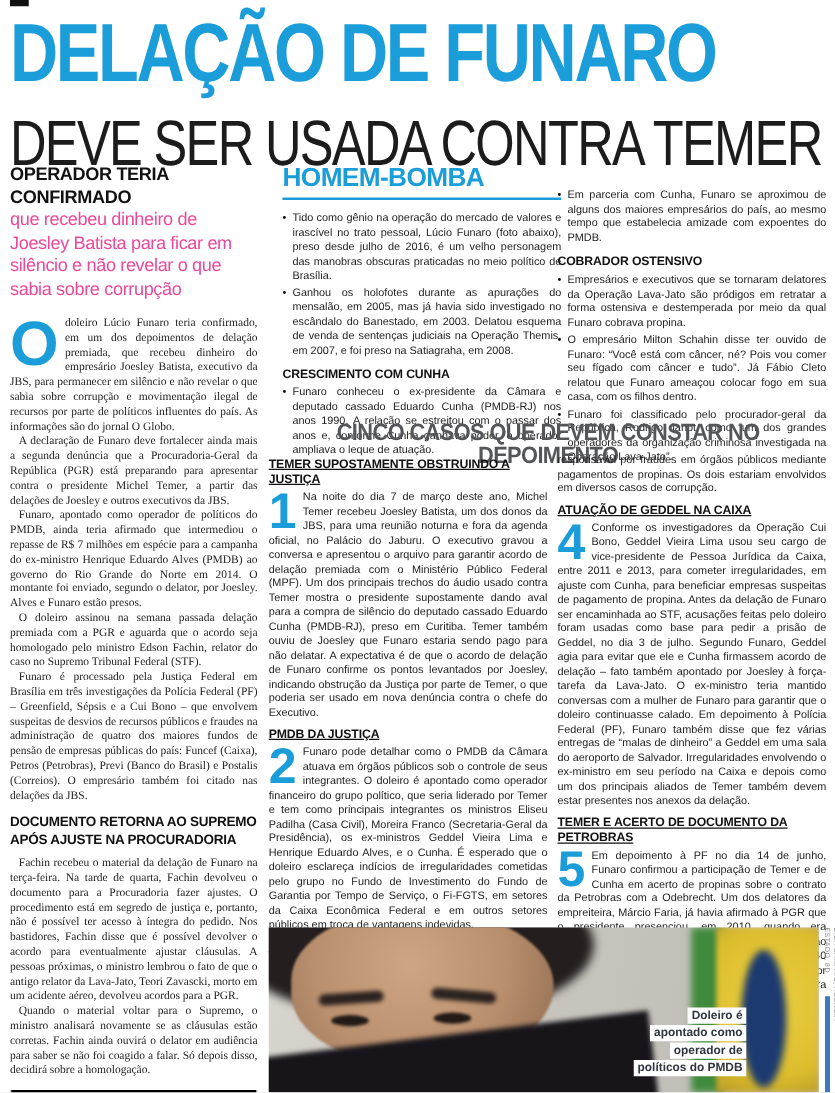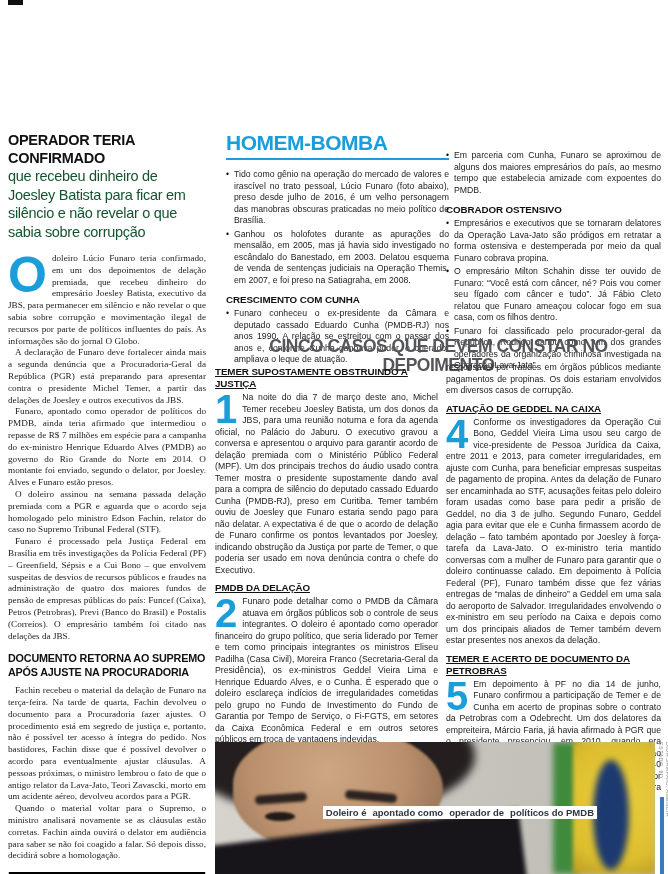--- a/index.html
+++ b/index.html
@@ -17,21 +17,21 @@
   .col-mid-top{position:absolute;left:226px;top:132px;width:223px;}
   .col-right-top{position:absolute;left:446px;top:150px;width:215px;}
   .cinco-header{position:absolute;left:215px;top:336px;width:447px;text-align:center;
        font:bold 18px/1 "Liberation Sans",sans-serif;color:#55565a;letter-spacing:-.5px;
        transform:scale(.97,1.05);transform-origin:50% 0;}
   .col-mid-items{position:absolute;left:215px;top:360px;width:223px;}
   .col-right-items{position:absolute;left:446px;top:362px;width:215px;}
   
   .kicker{letter-spacing:-.3px;}
   .kicker-bold{display:block;font:bold 14.5px/18px "Liberation Sans",sans-serif;color:#111;}
-  .kicker-rest{font:normal 14.5px/17.5px "Liberation Sans",sans-serif;color:#14532d;}
+  .kicker-rest{font:normal 14.5px/17.5px "Liberation Sans",sans-serif;color:#ec4899;}
   .serif-body{margin-top:12px;}
   .serif-body p{margin:0;text-align:justify;text-indent:7px;
        font:9.2px/11.8px "Liberation Serif",serif;color:#1d1d1d;}
   .serif-body p.first{text-indent:0;}
   .dropcap{float:left;font:bold 50px/40px "Liberation Sans",sans-serif;color:#1b9dd9;
        margin:2px 5px 0 0;}
   .sub-left{font:bold 10.8px/13.5px "Liberation Sans",sans-serif;color:#111;
        margin:10px 0 6px;letter-spacing:-.2px;}
   
   .contra{margin-top:10px;border-left:1px solid #c9c9c9;border-right:1px solid #c9c9c9;}
@@ -61,34 +61,38 @@
   .brow.b2{left:130px;top:50px;transform:rotate(5deg);}
   .eye{position:absolute;width:30px;height:9px;border-radius:50%;background:#221a16;filter:blur(1.3px);}
   .eye.e1{left:50px;top:70px;} .eye.e2{left:132px;top:68px;}
   .suit{position:absolute;left:-20px;top:86px;width:330px;height:90px;background:#17151a;
         transform:rotate(-7deg);filter:blur(2px);}
   .flag-green{position:absolute;left:338px;top:0;width:26px;height:132px;background:#3f8a3c;filter:blur(3px);}
   .flag-yellow{position:absolute;left:358px;top:0;width:82px;height:132px;
         background:radial-gradient(circle at 55% 45%,#eace3f 0%,#dcbd2e 70%,#b89a25 100%);filter:blur(2px);}
   .flag-blue{position:absolute;left:378px;top:18px;width:36px;height:110px;border-radius:50%;
         background:#1c3a70;filter:blur(3px);}
-  .caption{position:absolute;right:58px;top:64px;display:flex;flex-direction:row;align-items:flex-end;z-index:6;}
+  .caption{position:absolute;right:58px;top:64px;display:flex;flex-direction:column;align-items:flex-end;z-index:6;}
   .cap-line{background:#fff;color:#2e3440;font:bold 9.5px/11px "Liberation Sans",sans-serif;
         padding:1px 3px;margin-bottom:1px;width:max-content;}
   .credit{position:absolute;left:657px;top:742px;height:100px;writing-mode:vertical-rl;
         font:5.5px/7px "Liberation Sans",sans-serif;color:#8a8a8a;letter-spacing:.4px;z-index:7;}
   .blue-strip{position:absolute;left:660px;top:797px;width:4px;height:77px;background:#3b79c2;z-index:7;}
 </style>
 </head>
 <body>
 
 <div class="page">
 
   <div class="corner-mark"></div>
 
+  <div class="masthead">
+    <div class="hl1">DELAÇÃO DE FUNARO</div>
+    <div class="hl2">DEVE SER USADA CONTRA TEMER</div>
+  </div>
 
   <div class="col-left">
     <div class="kicker">
       <span class="kicker-bold">OPERADOR TERIA CONFIRMADO</span>
       <span class="kicker-rest">que recebeu dinheiro de Joesley Batista para ficar em silêncio e não revelar o que sabia sobre corrupção</span>
     </div>
     <div class="serif-body">
       <p class="first">
         <span class="dropcap">O</span><span>doleiro Lúcio Funaro teria confirmado, em um dos depoimentos de delação premiada, que recebeu dinheiro do empresário Joesley Batista, executivo da JBS, para permanecer em silêncio e não revelar o que sabia sobre corrupção e movimentação ilegal de recursos por parte de políticos influentes do país. As informações são do jornal O Globo.</span>
       </p>
@@ -128,21 +132,21 @@
   <div class="cinco-header">CINCO CASOS QUE DEVEM CONSTAR NO DEPOIMENTO</div>
 
   <div class="col-mid-items">
     <div class="item">
       <div class="item-title">TEMER SUPOSTAMENTE OBSTRUINDO A JUSTIÇA</div>
       <div class="item-text">
         <span class="num">1</span><span>Na noite do dia 7 de março deste ano, Michel Temer recebeu Joesley Batista, um dos donos da JBS, para uma reunião noturna e fora da agenda oficial, no Palácio do Jaburu. O executivo gravou a conversa e apresentou o arquivo para garantir acordo de delação premiada com o Ministério Público Federal (MPF). Um dos principais trechos do áudio usado contra Temer mostra o presidente supostamente dando aval para a compra de silêncio do deputado cassado Eduardo Cunha (PMDB-RJ), preso em Curitiba. Temer também ouviu de Joesley que Funaro estaria sendo pago para não delatar. A expectativa é de que o acordo de delação de Funaro confirme os pontos levantados por Joesley, indicando obstrução da Justiça por parte de Temer, o que poderia ser usado em nova denúncia contra o chefe do Executivo.</span>
       </div>
     </div>
     <div class="item">
-      <div class="item-title">PMDB DA DELAÇÃO</div>
+      <div class="item-title">PMDB DA JUSTIÇA</div>
       <div class="item-text">
         <span class="num">2</span><span>Funaro pode detalhar como o PMDB da Câmara atuava em órgãos públicos sob o controle de seus integrantes. O doleiro é apontado como operador financeiro do grupo político, que seria liderado por Temer e tem como principais integrantes os ministros Eliseu Padilha (Casa Civil), Moreira Franco (Secretaria-Geral da Presidência), os ex-ministros Geddel Vieira Lima e Henrique Eduardo Alves, e o Cunha. É esperado que o doleiro esclareça indícios de irregularidades cometidas pelo grupo no Fundo de Investimento do Fundo de Garantia por Tempo de Serviço, o Fi-FGTS, em setores da Caixa Econômica Federal e em outros setores públicos em troca de vantagens indevidas.</span>
       </div>
     </div>
     <div class="item">
       <div class="item-title">RELAÇÃO COM CUNHA</div>
       <div class="item-text">
         <span class="num">3</span><span>Funaro é apontado como operador do ex-presidente da Câmara Eduardo Cunha em esquemas irregulares. Cunha seria um dos integrantes do núcleo do PMDB da Câmara</span>
       </div>
     </div>

